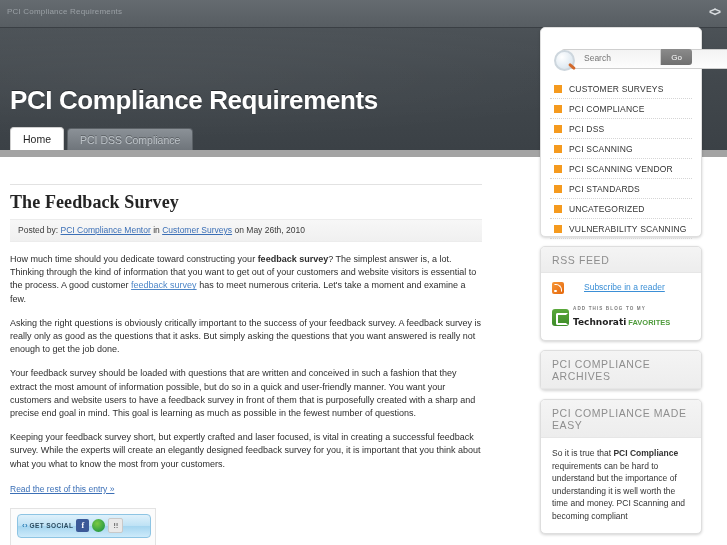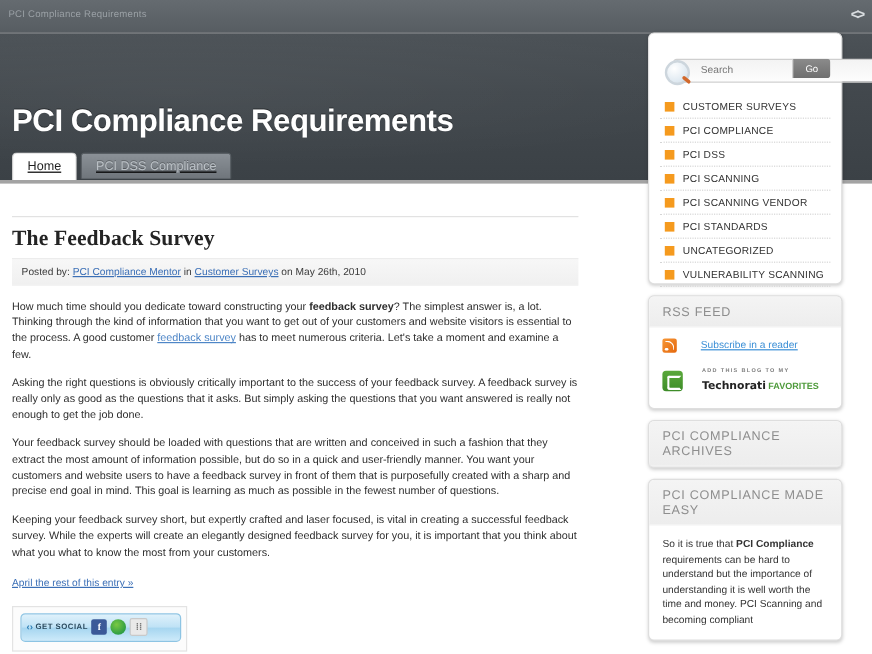--- a/index.html
+++ b/index.html
@@ -62,23 +62,23 @@
     letter-spacing: -0.4px;
     text-shadow: 0 -1px 0 rgba(0,0,0,.45);
     white-space: nowrap;
   }
 
   
   .tabs {
     position: absolute;
     left: 10px; top: 127px;
     display: flex;
+    align-items: flex-end;
     gap: 3px;
     z-index: 4;
-    text-decoration: underline;
   }
   .tab {
     height: 22px;
     padding: 0 12px;
     display: flex;
     align-items: center;
     font-size: 10.5px;
     border-radius: 4px 4px 0 0;
     box-sizing: border-box;
     white-space: nowrap;
@@ -99,21 +99,21 @@
     border-bottom: none;
     text-shadow: 0 -1px 0 rgba(0,0,0,.3);
   }
 
   
   .page-body {
     position: absolute;
     left: 0; top: 150px;
     width: 727px; height: 395px;
     background: #ffffff;
-    border-top: 3px solid #a3a3a3;
+    border-top: 7px solid #a3a3a3;
     box-sizing: border-box;
   }
 
   .content {
     position: absolute;
     left: 10px; top: 5px;
     width: 472px;
   }
 
   .hr-top {
@@ -355,21 +355,21 @@
     border: 1.5px solid #fff;
     border-left-color: transparent;
     border-bottom-color: transparent;
     border-radius: 0 6px 0 0;
   }
   .rss-link { font-size: 8.5px; color: #3b8fd6; text-decoration: underline; }
 
   .techno {
     display: flex;
     align-items: center;
-    gap: 16px;
+    gap: 4px;
   }
   .techno-mark {
     width: 17px; height: 17px;
     border-radius: 3px;
     background: linear-gradient(180deg, #5aa83b 0%, #3d8c28 100%);
     position: relative;
     flex: 0 0 auto;
   }
   .techno-mark::after {
     content: "";
@@ -439,21 +439,21 @@
       <span>May 26th, 2010</span>
     </div>
 
     <div class="post-body">
       <p><span>How much time should you dedicate toward constructing your </span><strong>feedback survey</strong><span>? The simplest answer is, a lot. Thinking through the kind of information that you want to get out of your customers and website visitors is essential to the process. A good customer </span><a href="#">feedback survey</a><span> has to meet numerous criteria. Let's take a moment and examine a few.</span></p>
       <p>Asking the right questions is obviously critically important to the success of your feedback survey. A feedback survey is really only as good as the questions that it asks. But simply asking the questions that you want answered is really not enough to get the job done.</p>
       <p>Your feedback survey should be loaded with questions that are written and conceived in such a fashion that they extract the most amount of information possible, but do so in a quick and user-friendly manner. You want your customers and website users to have a feedback survey in front of them that is purposefully created with a sharp and precise end goal in mind. This goal is learning as much as possible in the fewest number of questions.</p>
       <p>Keeping your feedback survey short, but expertly crafted and laser focused, is vital in creating a successful feedback survey. While the experts will create an elegantly designed feedback survey for you, it is important that you think about what you what to know the most from your customers.</p>
     </div>
 
-    <a href="#" class="read-more">April the rest of this entry »</a>
+    <a href="#" class="read-more">Read the rest of this entry »</a>
 
     <div class="social-box">
       <div class="social-pill">
         <span class="social-chev">‹ ›</span>
         <span class="social-label">GET SOCIAL</span>
         <span class="sic sic-fb">f</span>
         <span class="sic sic-su"></span>
         <span class="sic sic-more">⁞⁞</span>
       </div>
     </div>

